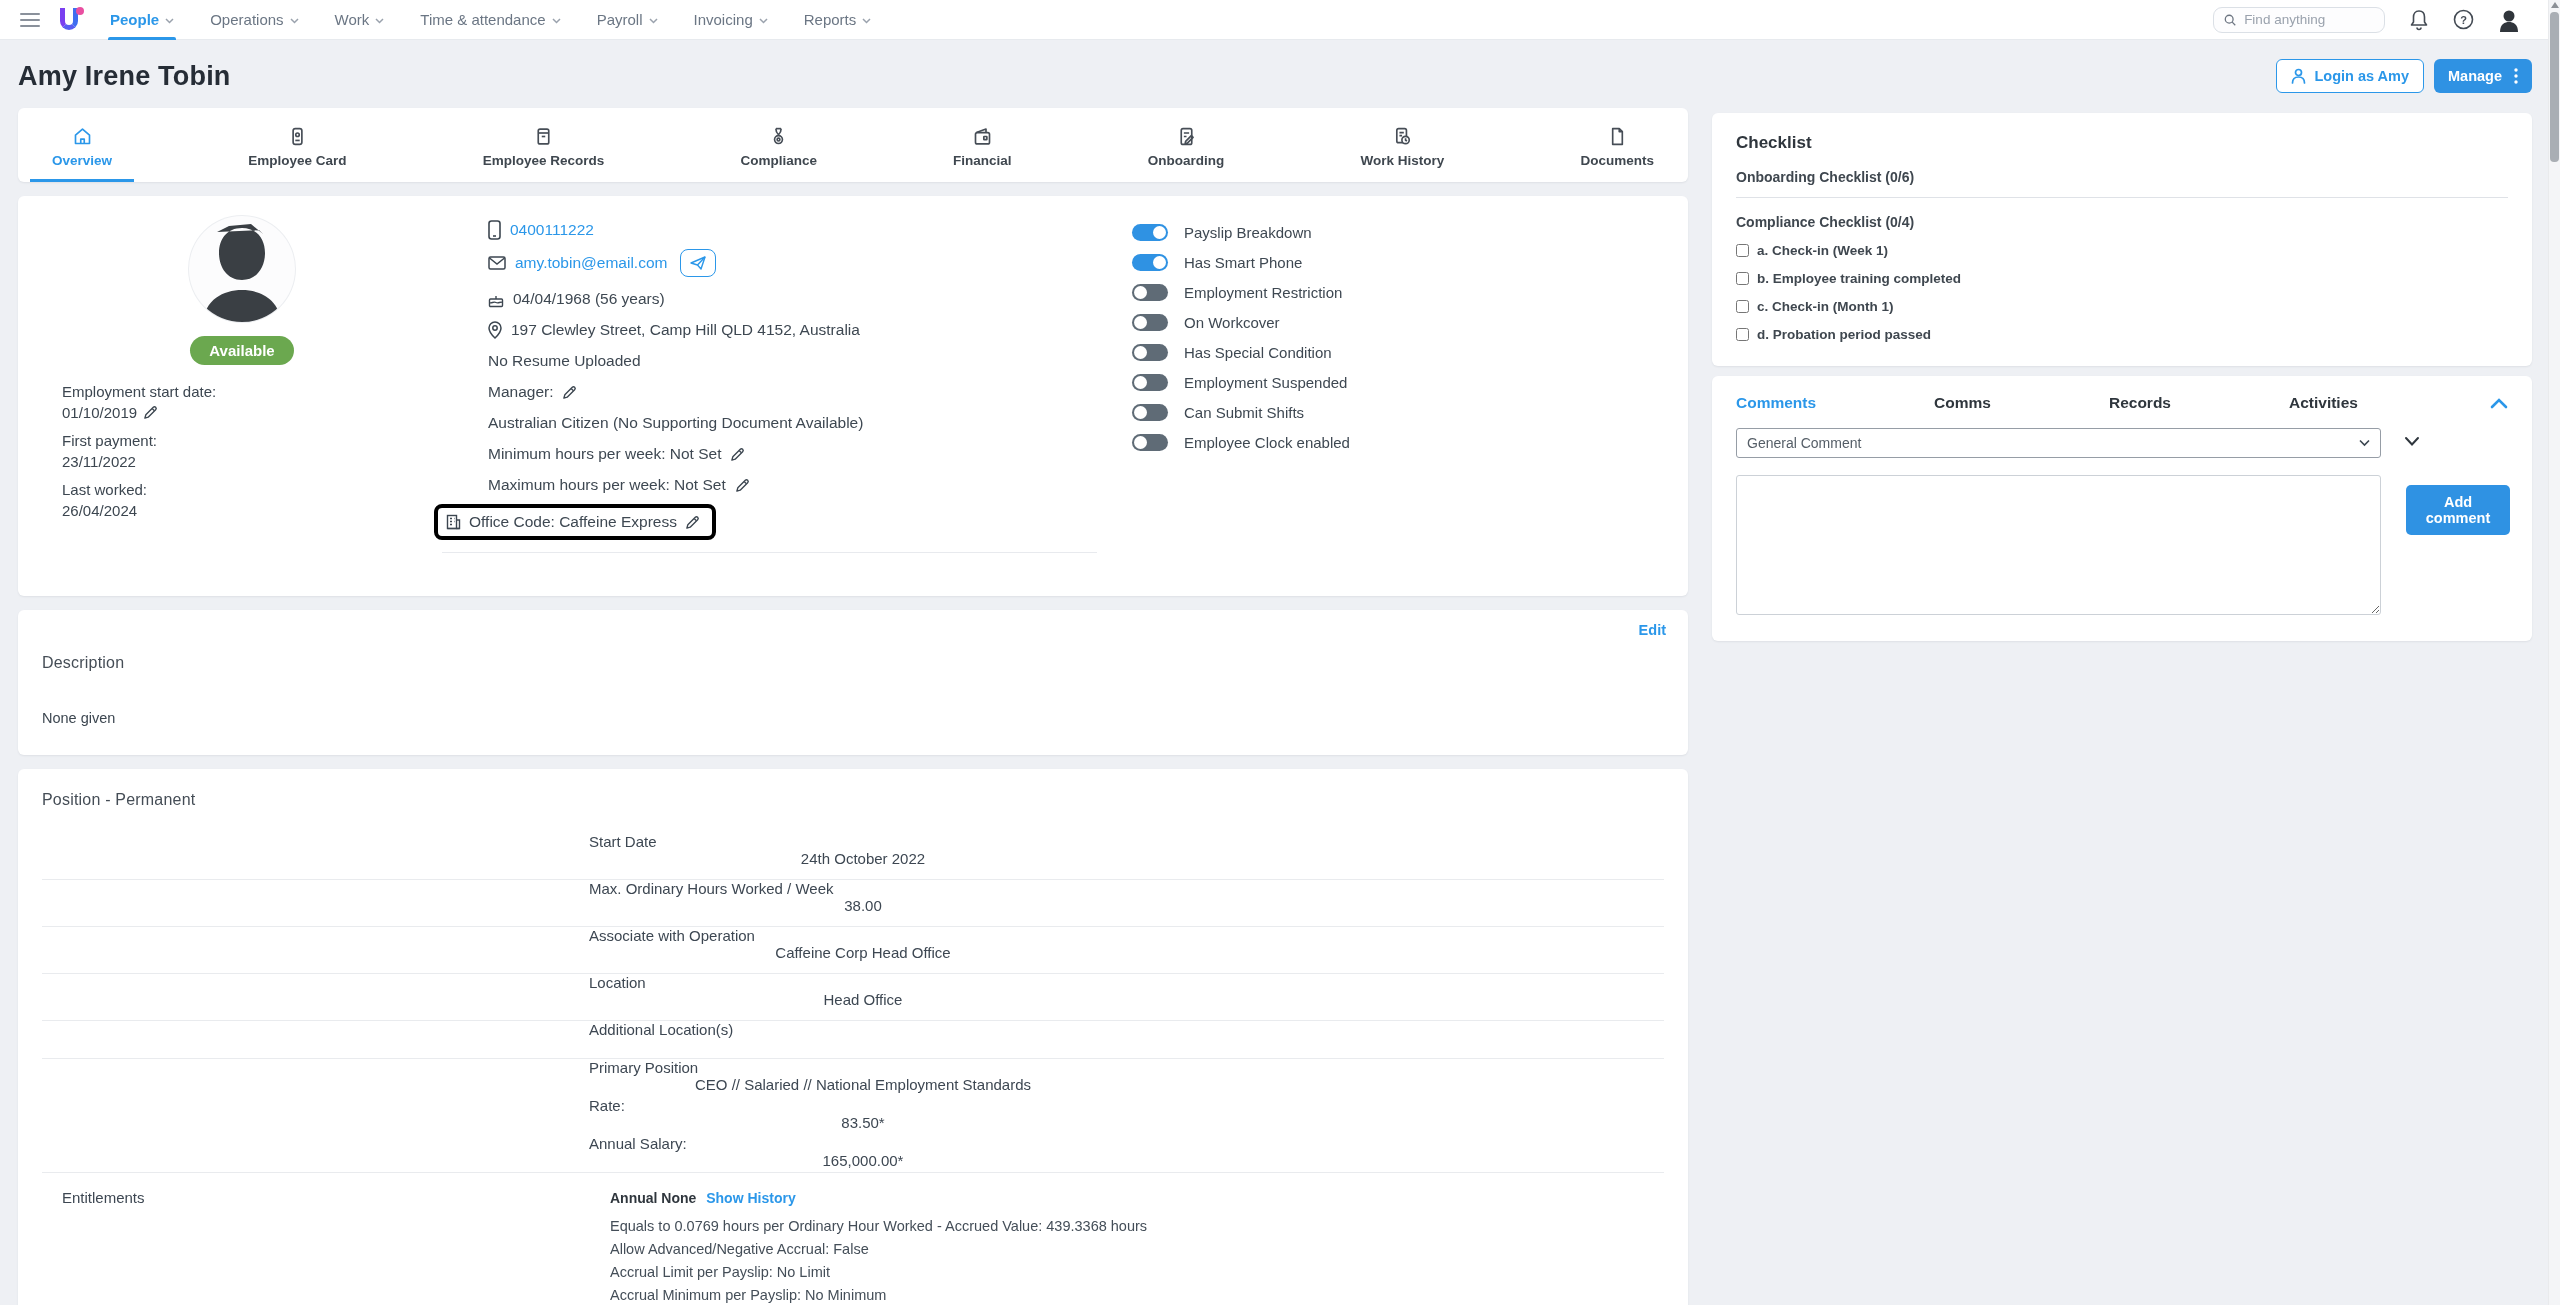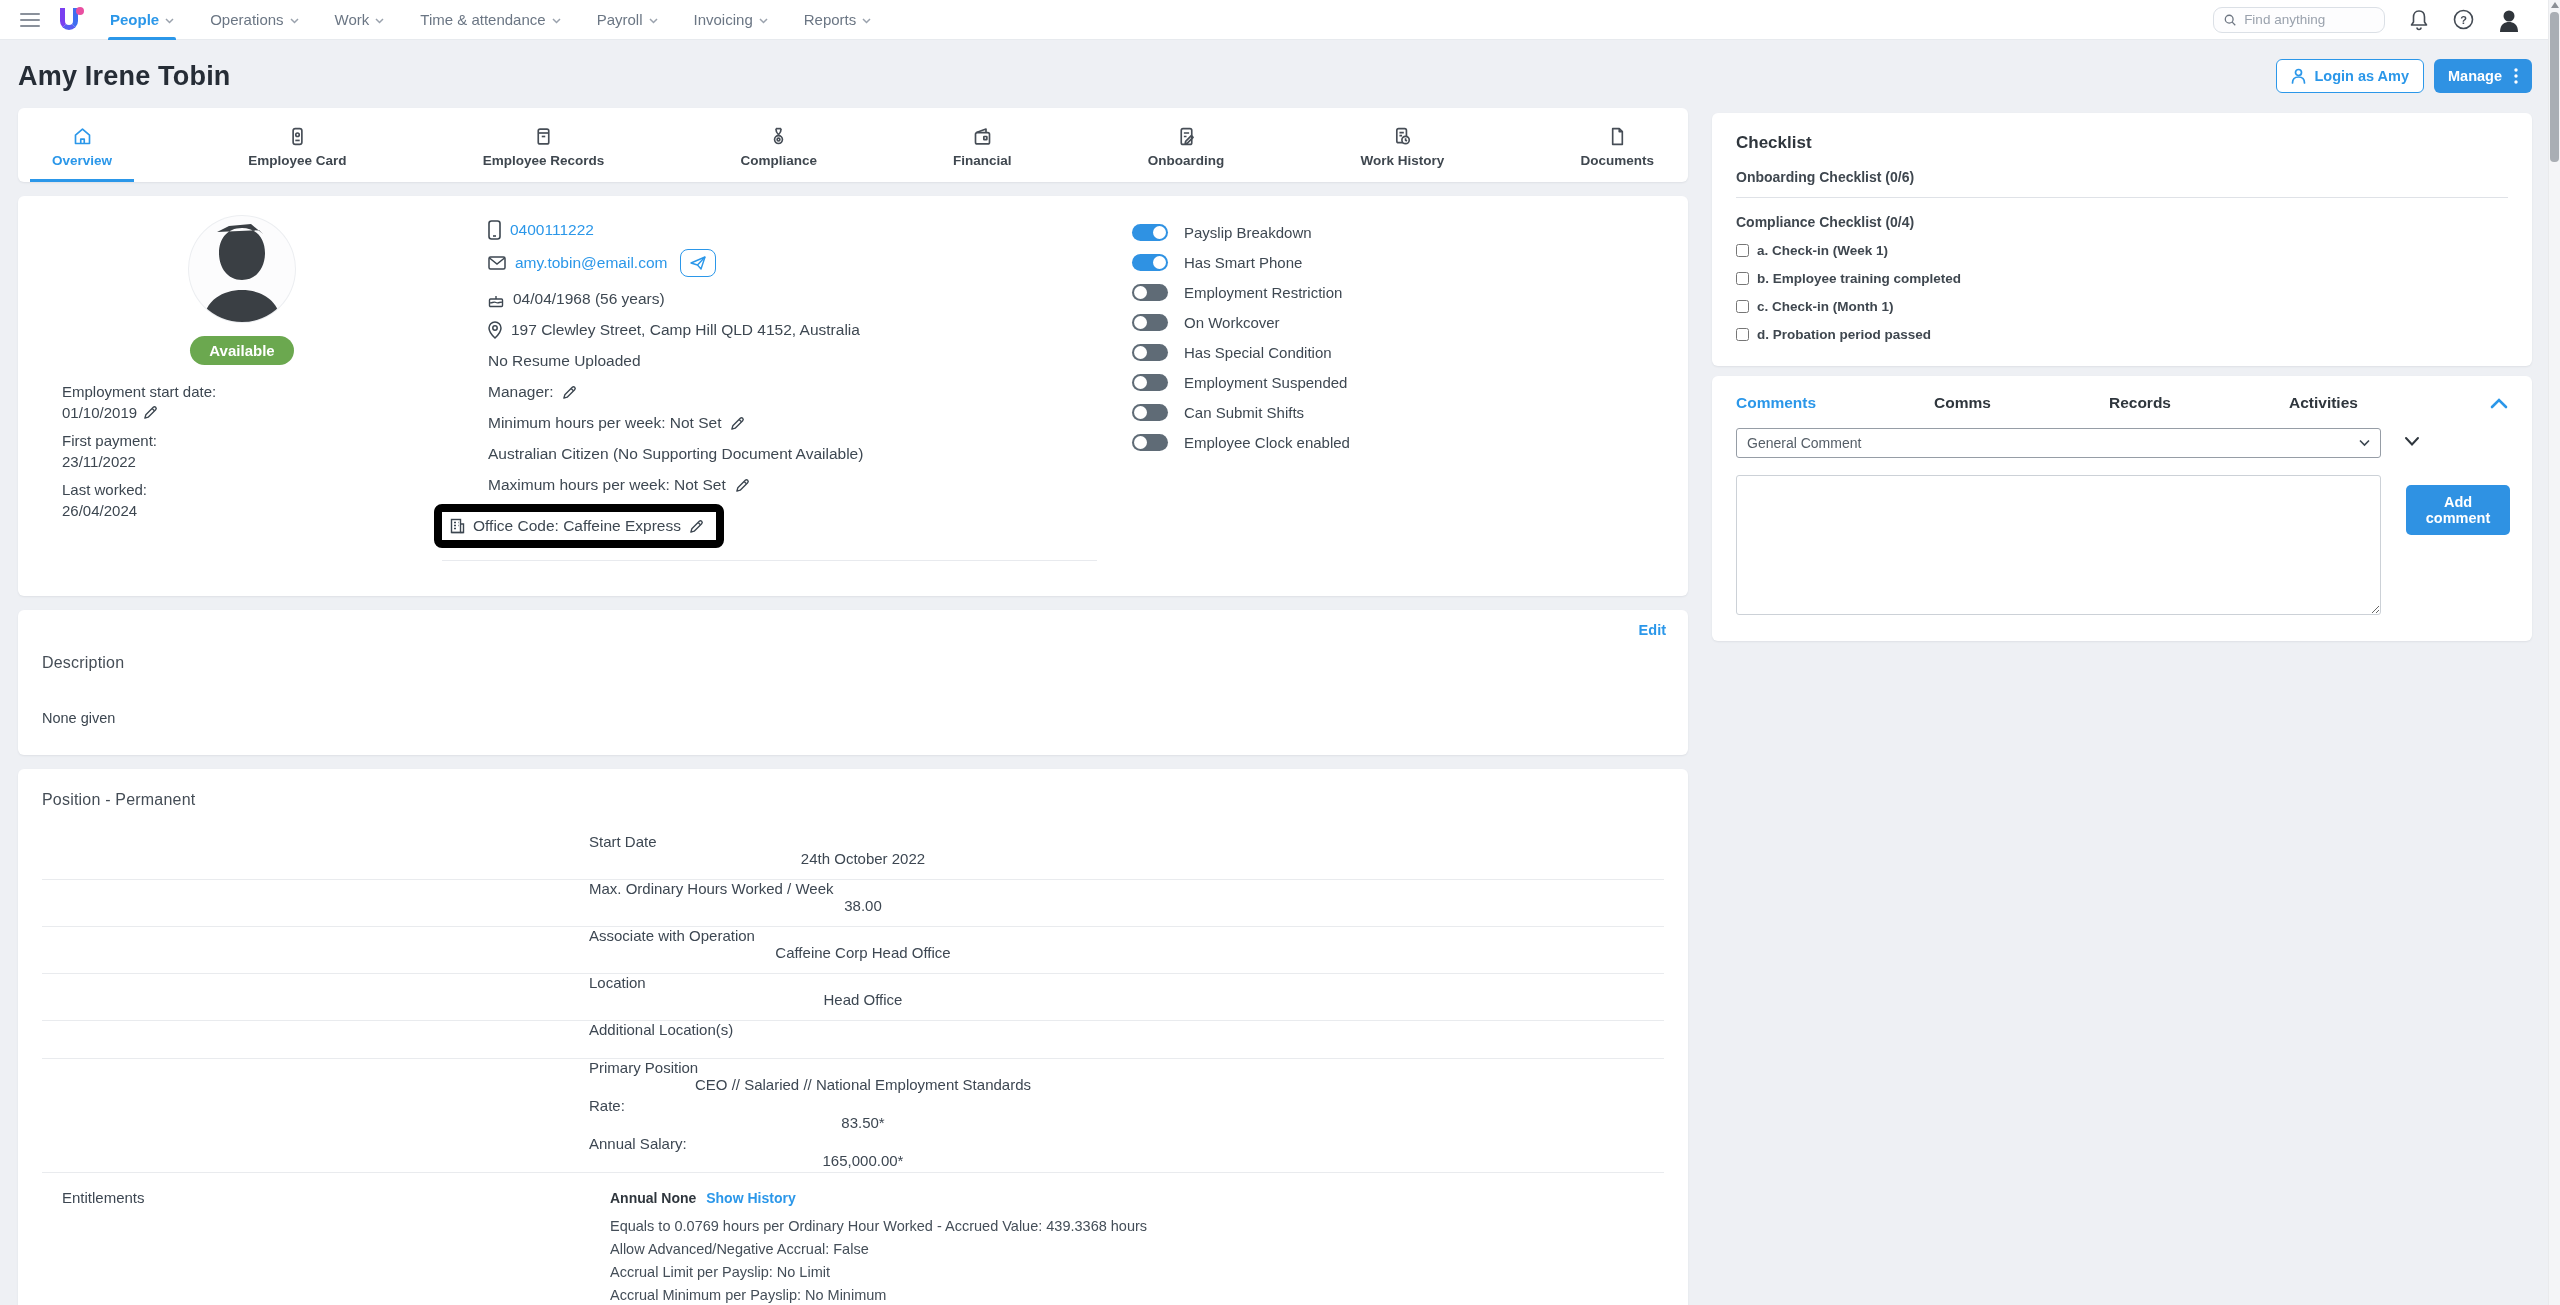--- a/index.html
+++ b/index.html
@@ -54,21 +54,21 @@
   .status-pill { display:block; width:104px; margin:14px auto 0 auto; background:#6ba84f; color:#fff; font-weight:bold; font-size:15px; text-align:center; padding:6px 0; border-radius:16px; }
   .profile-fields { margin-top:16px; padding-left:20px; font-size:15px; line-height:21px; color:#3c4650; }
   .pf { margin-bottom:7px; }
   .pf .pf-val { display:flex; align-items:center; gap:6px; }
 
   .col-details { width:690px; padding-top:4px; font-size:15.5px; color:#3e4852; }
   .drow { display:flex; align-items:center; gap:9px; min-height:24px; margin-bottom:7px;margin-left:46px; }
   .drow.link { color:#2b97e9; }
   .drow a { color:#2b97e9; text-decoration:none; }
   .send-btn { margin-left:4px; width:36px; height:28px; border:1.5px solid #2b97e9; border-radius:8px; background:#fff; display:flex; align-items:center; justify-content:center; cursor:pointer; }
-  .office-box { display:inline-flex; align-items:center; gap:8px; border:8px solid #000000; border-radius:8px; padding:5px 12px 5px 8px; margin-left:-8px; }
+  .office-box { display:inline-flex; align-items:center; gap:8px; border:4px solid #000000; border-radius:8px; padding:5px 12px 5px 8px; margin-left:-8px; }
   .details-divider { border:none; border-top:1px solid #e8eaee; margin-top:12px; width:655px; }
 
   .col-toggles { flex:1; padding-top:10px; }
   .trow { display:flex; align-items:center; gap:16px; margin-bottom:13px; }
   .switch { width:36px; height:17px; border-radius:9px; position:relative; cursor:pointer; flex:none; }
   .switch.on { background:#2f92e3; }
   .switch.off { background:#5f6b76; }
   .switch::after { content:""; position:absolute; top:2px; width:13px; height:13px; border-radius:50%; background:#fff; }
   .switch.on::after { right:2px; }
   .switch.off::after { left:2px; }
@@ -381,28 +381,28 @@
               <span>No Resume Uploaded</span>
             </div>
             <div class="drow">
               <span>Manager:</span>
               <svg width="15" height="15" viewBox="0 0 16 16" fill="none" stroke="#3c4650" stroke-width="1.5" stroke-linejoin="round">
                   <path d="M2 14 L3 10.5 L11 2.5 A1.6 1.6 0 0 1 13.5 5 L5.5 13 Z"></path>
                   <path d="M10 4 L12 6"></path>
                 </svg>
             </div>
             <div class="drow">
+              <span>Australian Citizen (No Supporting Document Available)</span>
+            </div>
+            <div class="drow">
               <span>Minimum hours per week: Not Set</span>
               <svg width="15" height="15" viewBox="0 0 16 16" fill="none" stroke="#3c4650" stroke-width="1.5" stroke-linejoin="round">
                   <path d="M2 14 L3 10.5 L11 2.5 A1.6 1.6 0 0 1 13.5 5 L5.5 13 Z"></path>
                   <path d="M10 4 L12 6"></path>
                 </svg>
-            </div>
-            <div class="drow">
-              <span>Australian Citizen (No Supporting Document Available)</span>
             </div>
             <div class="drow">
               <span>Maximum hours per week: Not Set</span>
               <svg width="15" height="15" viewBox="0 0 16 16" fill="none" stroke="#3c4650" stroke-width="1.5" stroke-linejoin="round">
                   <path d="M2 14 L3 10.5 L11 2.5 A1.6 1.6 0 0 1 13.5 5 L5.5 13 Z"></path>
                   <path d="M10 4 L12 6"></path>
                 </svg>
             </div>
             <div class="office-box">
               <svg width="15" height="16" viewBox="0 0 15 16" fill="none" stroke="#3c4650" stroke-width="1.4">

